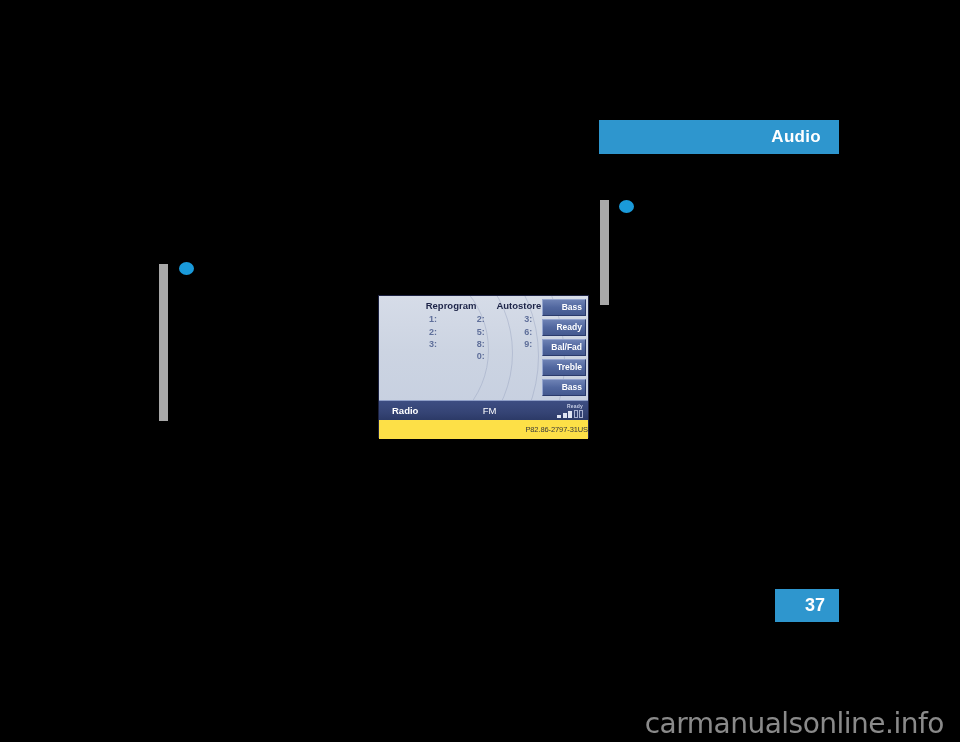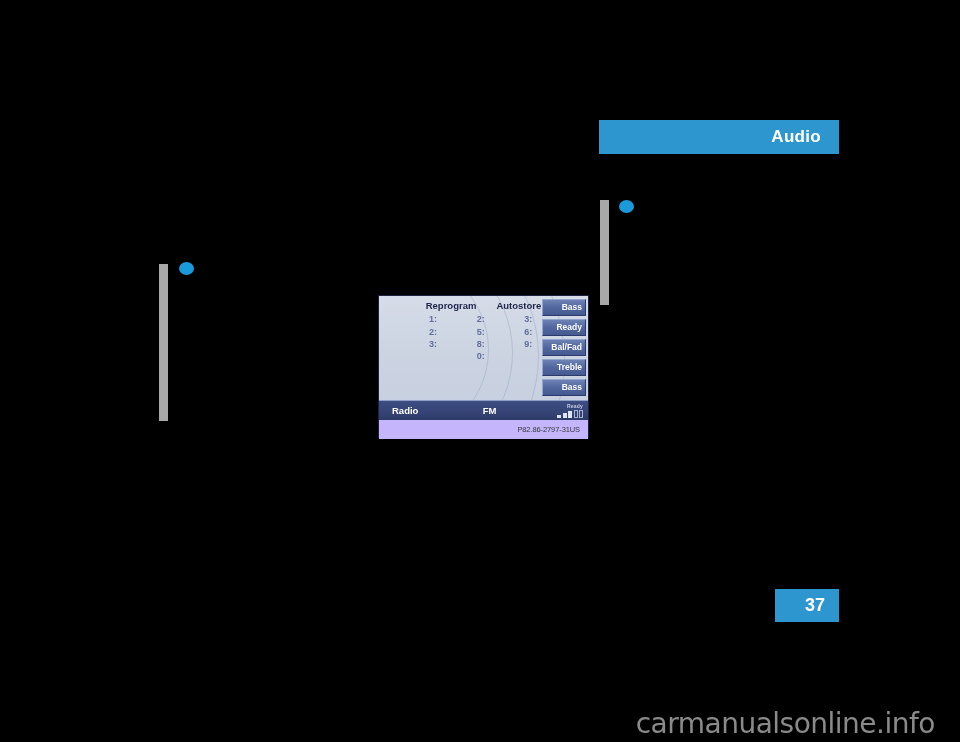--- a/index.html
+++ b/index.html
@@ -200,21 +200,21 @@
     font-size: 9.5px;
     font-weight: bold;
     padding-left: 13px;
     width: 70px;
   }
   .status-band {
     flex: 1;
     text-align: center;
     color: #ffffff;
     font-size: 9.5px;
-    font-weight: bold;
+    font-weight: normal;
   }
   .status-right {
     width: 58px;
     padding-right: 5px;
     display: flex;
     flex-direction: column;
     align-items: flex-end;
     justify-content: center;
     gap: 1px;
   }
@@ -240,37 +240,37 @@
   .cd-slot.h1 { height: 3px; }
   .cd-slot.h2 { height: 5px; }
   .cd-slot.h3 { height: 7px; }
   .cd-slot.h4 { height: 8px; }
 
   
   .caption-strip {
     position: relative;
     width: 100%;
     height: 19px;
-    background: #c4b5fd;
+    background: #fde047;
     display: flex;
     align-items: center;
     justify-content: flex-end;
-    padding-right: 8px;
+    padding-right: 0;
     text-align: right;
   }
   .caption-text {
     color: #3a3a3a;
     font-size: 7.5px;
     letter-spacing: -0.1px;
   }
 
   
   .watermark {
     position: absolute;
-    right: 25px;
+    right: 16px;
     bottom: 2px;
     color: #8a8a8a;
     font-size: 28px;
     letter-spacing: -0.5px;
     font-family: "DejaVu Sans", sans-serif;
   }
 </style>
 </head>
 <body>
 

